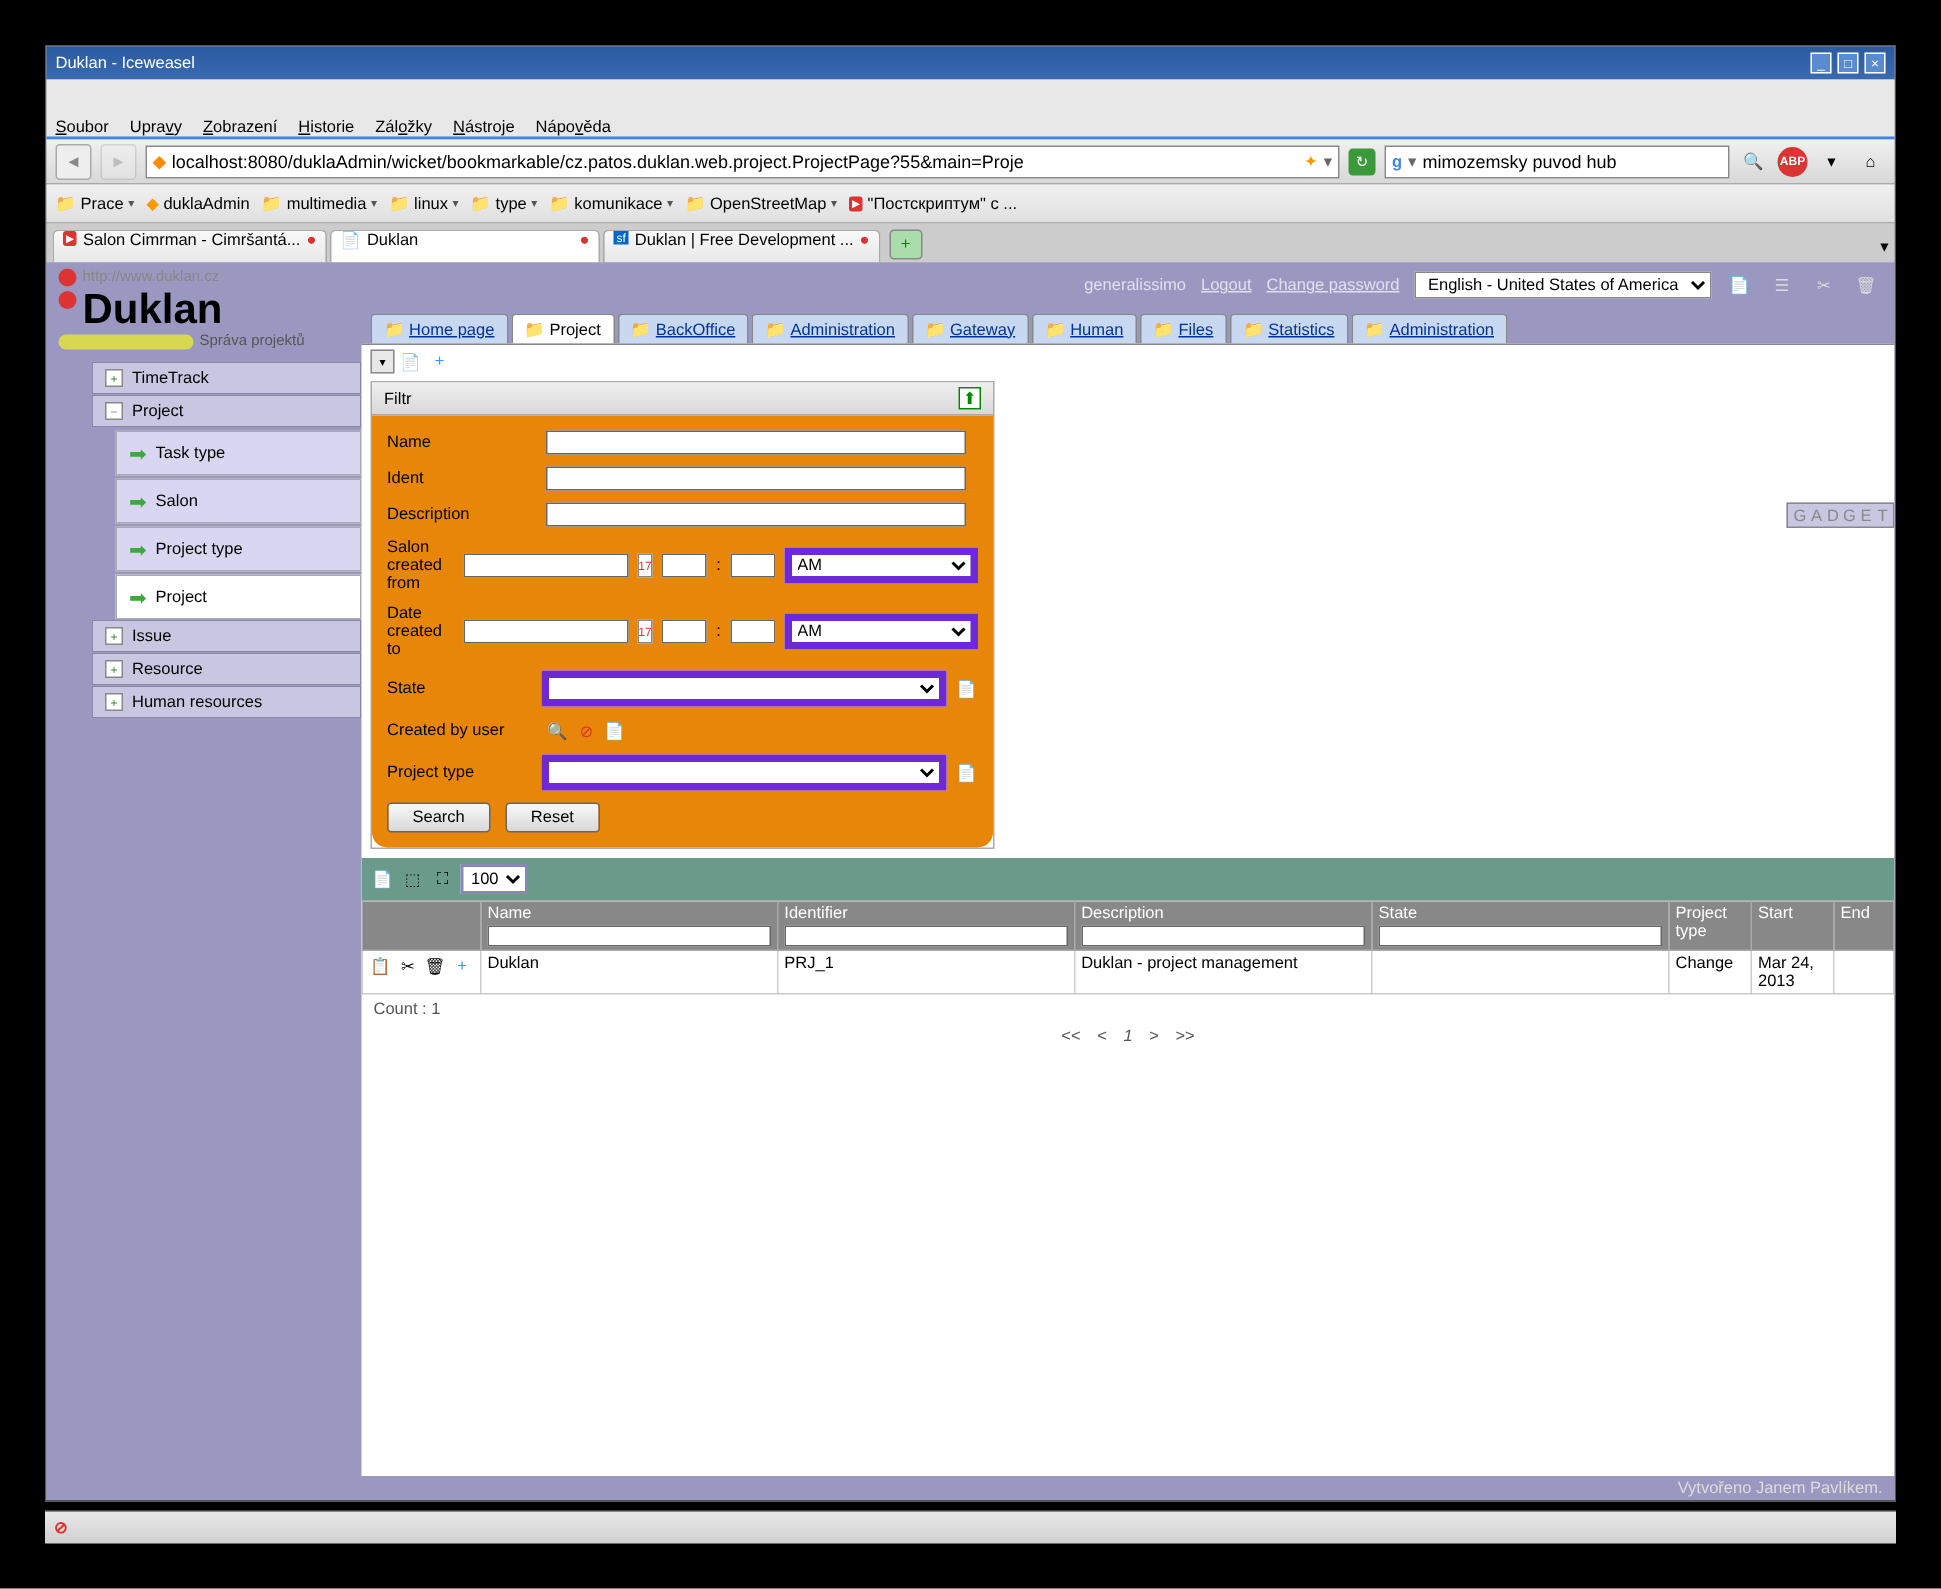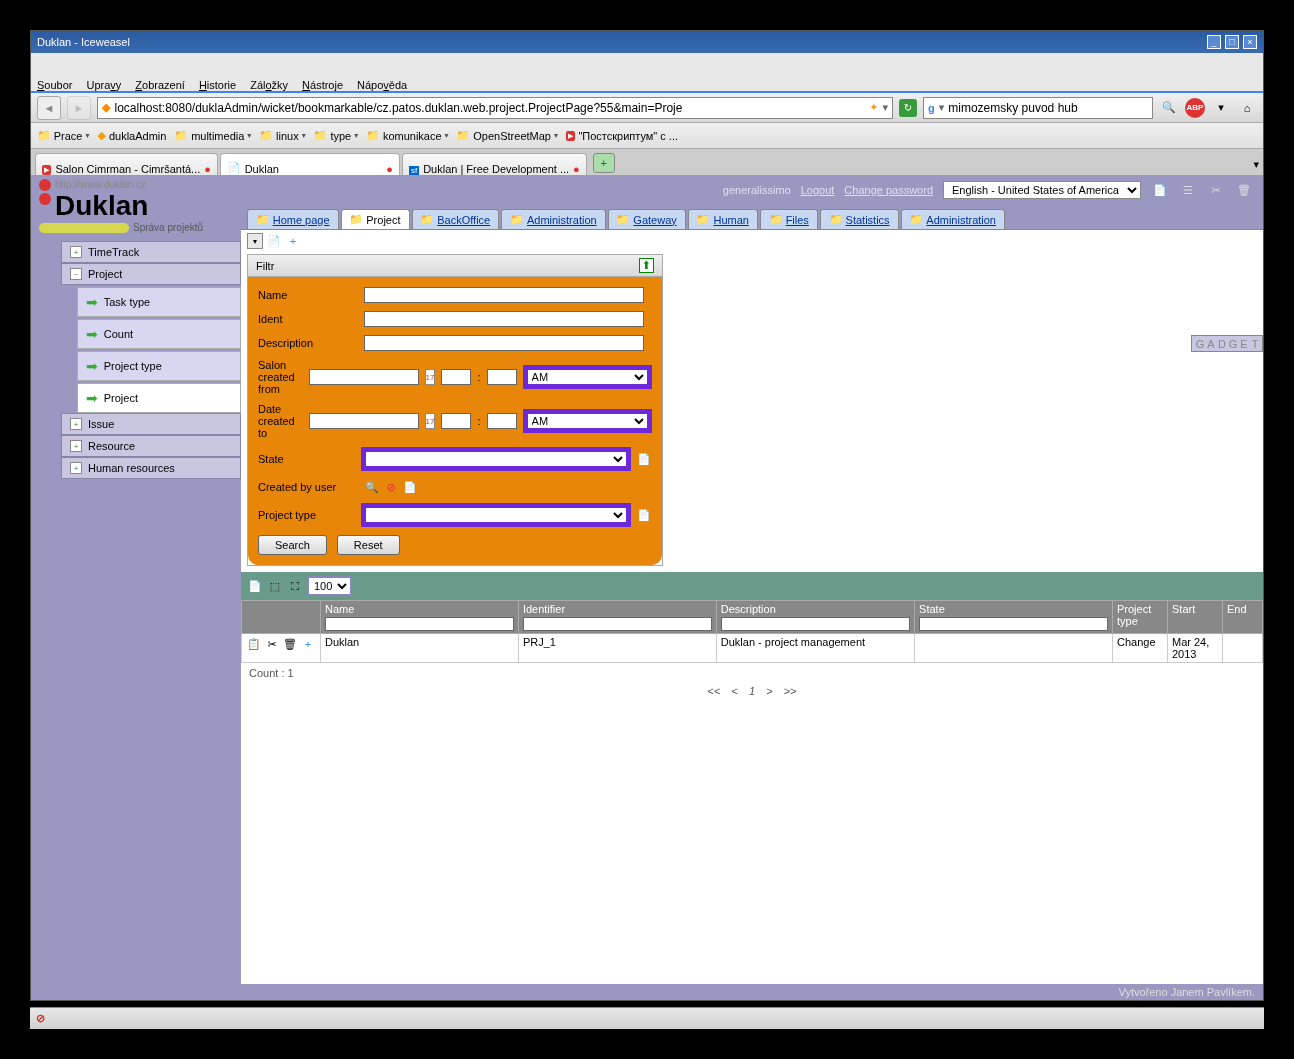--- a/index.html
+++ b/index.html
@@ -29,21 +29,21 @@
 .toolicon{width:20px;height:20px;display:flex;align-items:center;justify-content:center;cursor:pointer;}
 .abp{background:#d33;color:#fff;border-radius:50%;font-size:8px;font-weight:bold;padding:2px;}
 
 .bmbar{ background:linear-gradient(#f0f0f0,#e0e0e0); height:26px; display:flex; align-items:center; padding:0 6px; border-bottom:1px solid #aaa; gap:8px; overflow:hidden;}
 .bmitem{display:flex;align-items:center;gap:3px;cursor:pointer;white-space:nowrap;}
 .folder-icon{color:#5a8ad0;}
 .yt-icon{background:#d33;color:#fff;font-size:7px;padding:1px 2px;border-radius:2px;}
 .caret{font-size:8px;color:#555;}
 
 .tabbar{ background:#ccc; height:26px; display:flex; align-items:flex-end; padding:0 4px; gap:2px;}
-.tab{ height:22px; background:linear-gradient(#f8f8f8,#e8e8e8); border:1px solid #aaa; border-bottom:none; border-radius:4px 4px 0 0; display:flex; align-items:flex-end; padding:0 6px; gap:4px; min-width:180px; max-width:220px; cursor:pointer;}
+.tab{ height:22px; background:linear-gradient(#f8f8f8,#e8e8e8); border:1px solid #aaa; border-bottom:none; border-radius:4px 4px 0 0; display:flex; align-items:flex-start; padding:0 6px; gap:4px; min-width:180px; max-width:220px; cursor:pointer;}
 .tab .tabtitle{flex:1;overflow:hidden;text-overflow:ellipsis;white-space:nowrap;}
 .tab .tabclose{color:#d33;font-weight:bold;cursor:pointer;}
 .tab.active{background:#fff;}
 .newtab{width:22px;height:20px;background:#aaddaa;border:1px solid #888;border-radius:3px;display:flex;align-items:center;justify-content:center;color:#080;cursor:pointer;margin-left:4px;margin-bottom:2px;}
 .tabdd{margin-left:auto;margin-bottom:4px;cursor:pointer;}
 
 
 .content{flex:1;background:#9a98c0;display:flex;overflow:hidden;}
 .sidebar{width:210px;background:#9a98c0;display:flex;flex-direction:column;}
 .logo{padding:4px 8px;}
@@ -252,21 +252,21 @@
               <span class="plus">−</span>
               <span>Project</span>
             </div>
         <div class="subnav">
           <div class="sublink">
                 <span class="arrow-icon">➡</span>
                 <span>Task type</span>
               </div>
           <div class="sublink">
                 <span class="arrow-icon">➡</span>
-                <span>Count</span>
+                <span>Salon</span>
               </div>
           <div class="sublink">
                 <span class="arrow-icon">➡</span>
                 <span>Project type</span>
               </div>
           <div class="sublink active">
                 <span class="arrow-icon">➡</span>
                 <span>Project</span>
               </div>
         </div>

